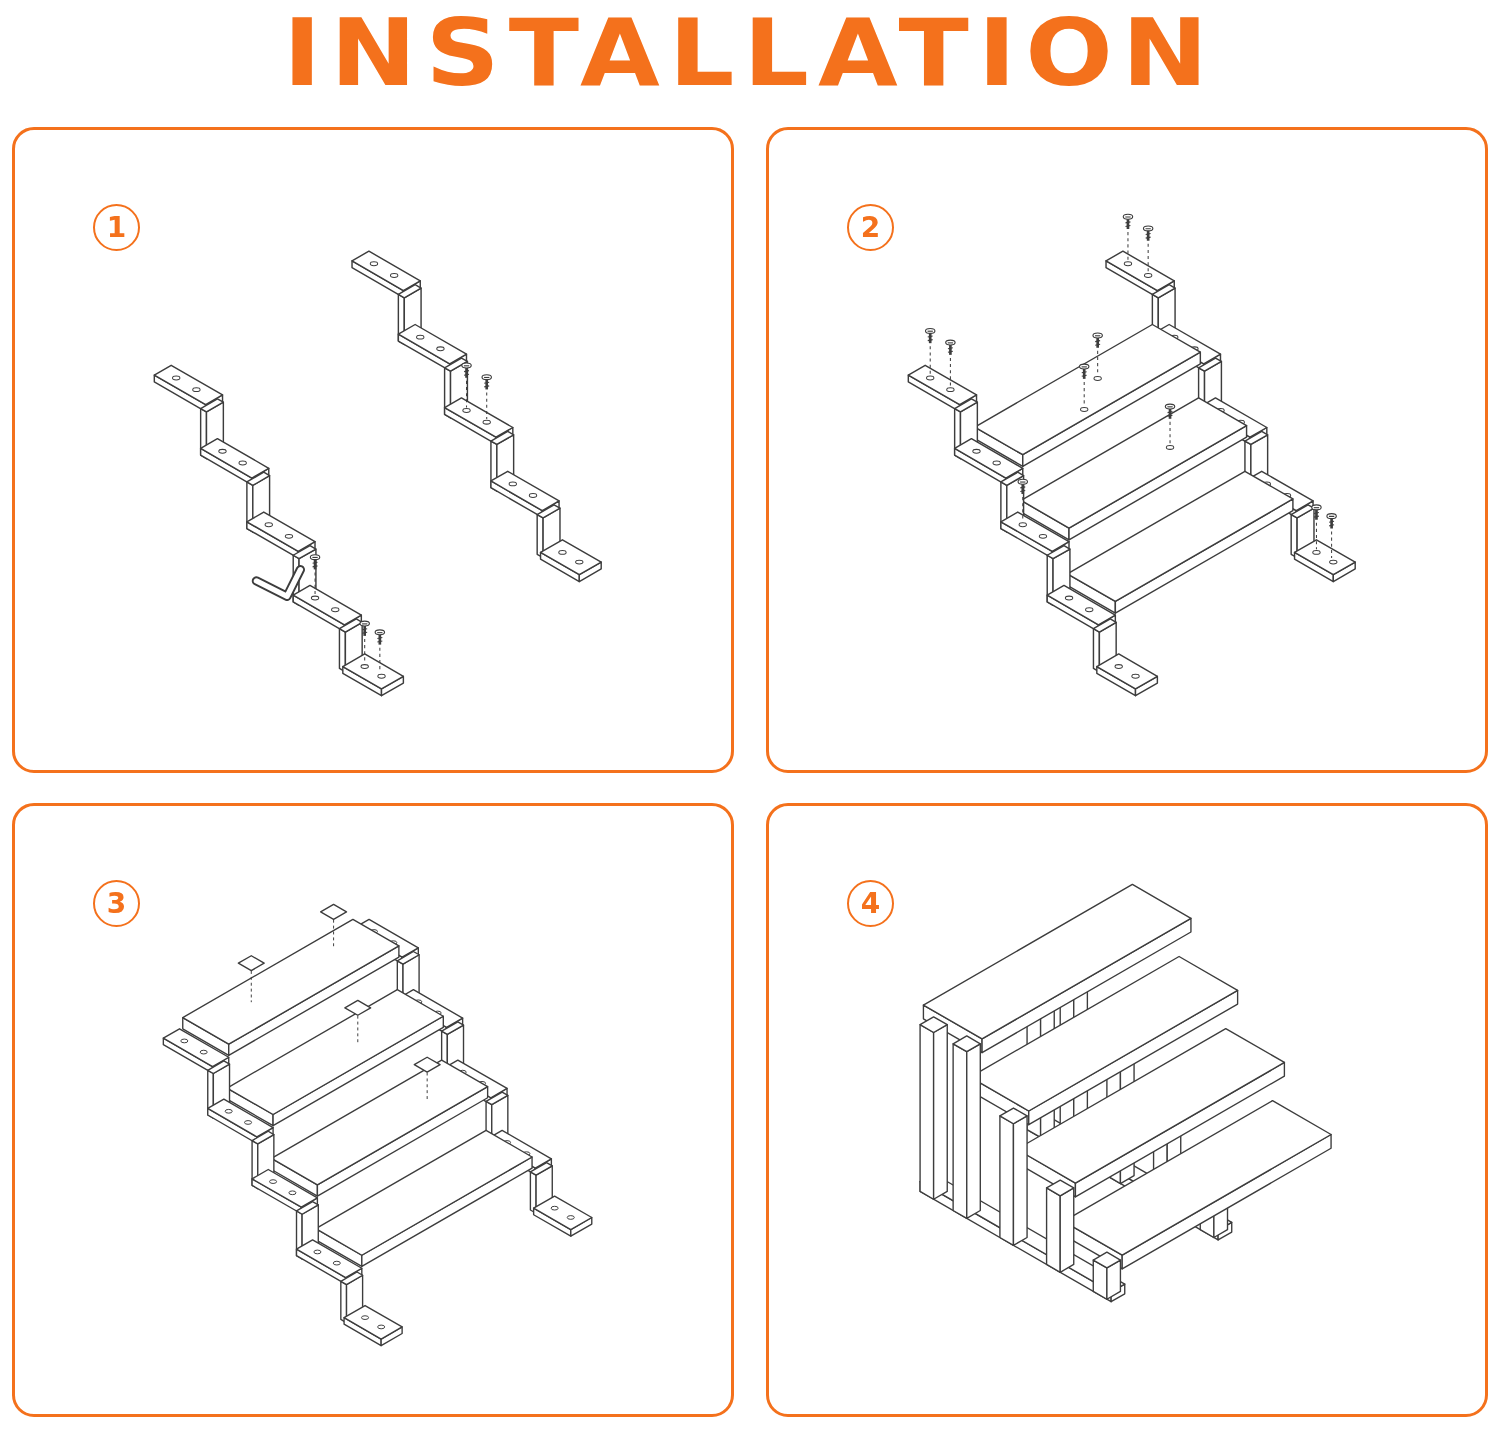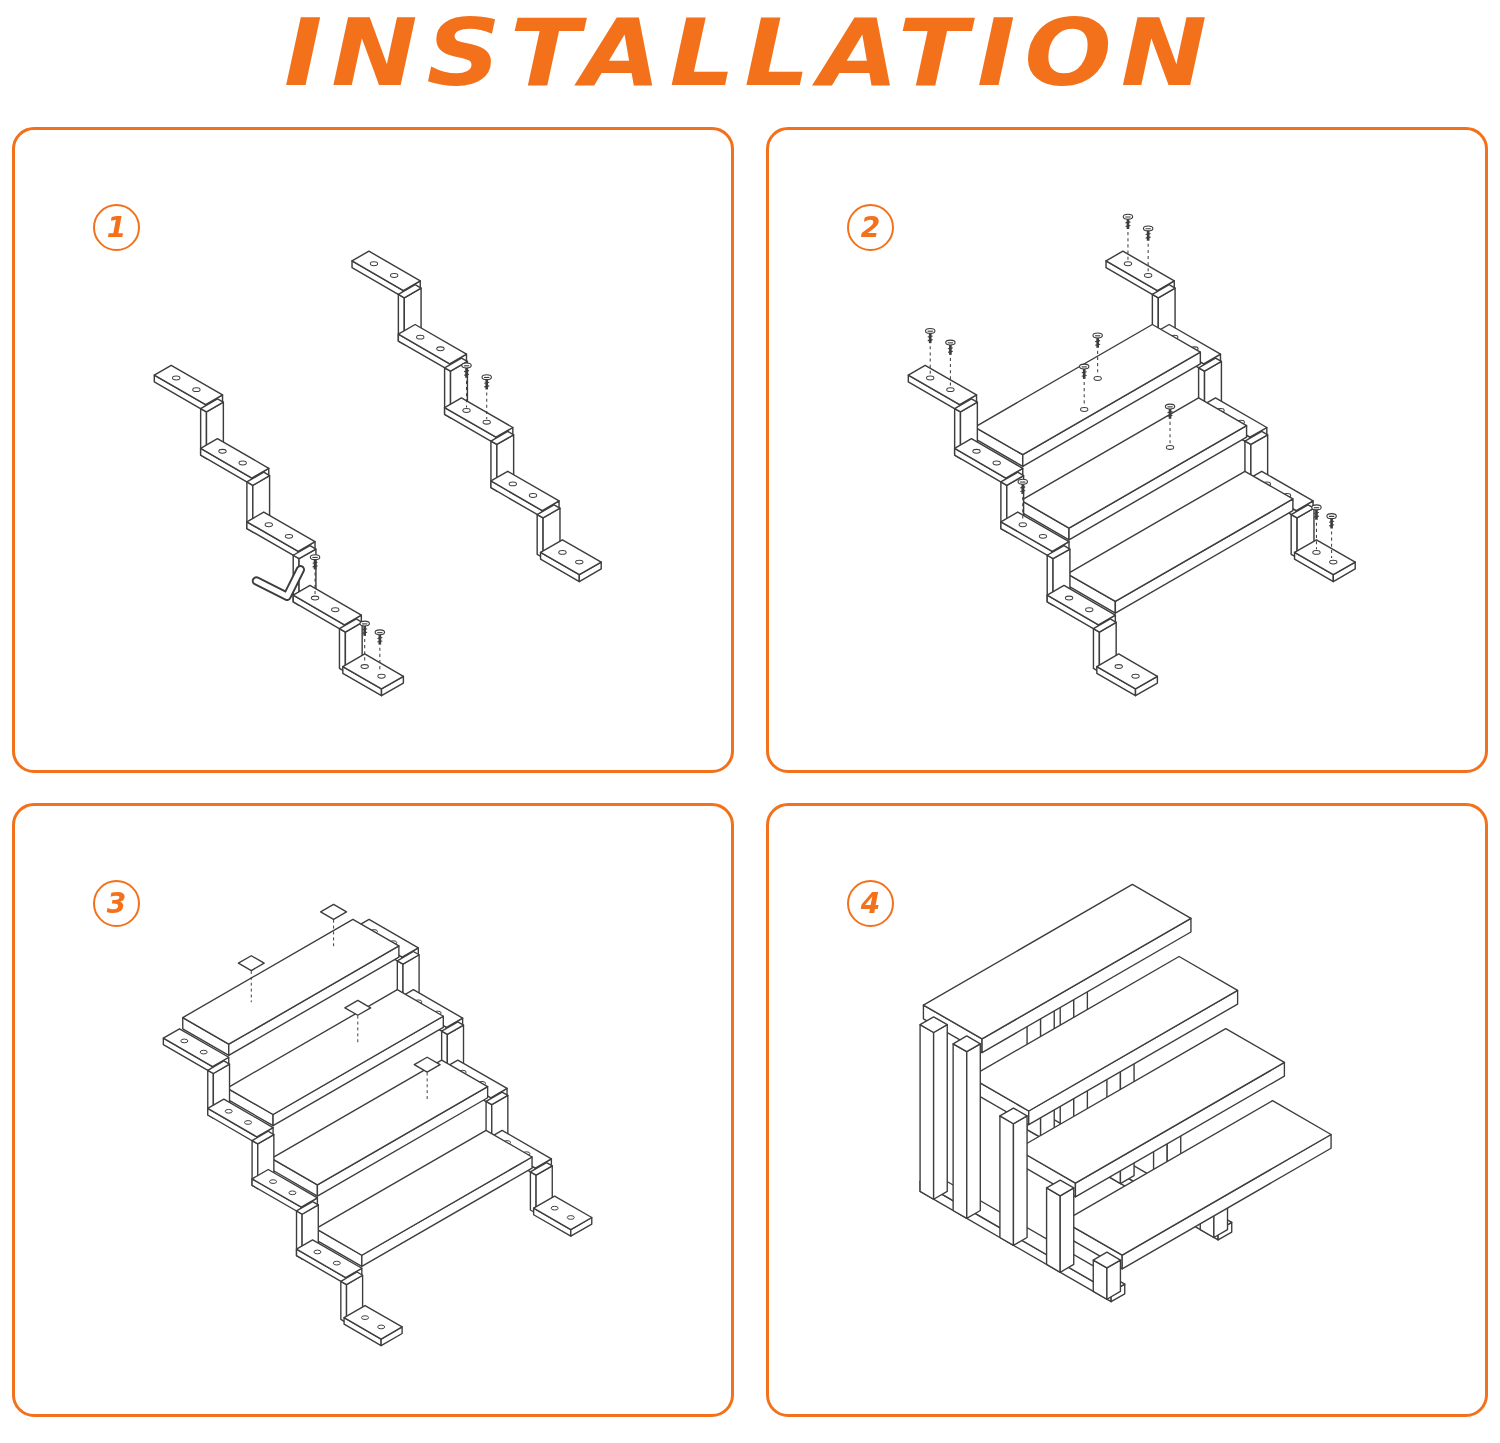--- a/index.html
+++ b/index.html
@@ -1,19 +1,19 @@
 <!DOCTYPE html>
 <html style="--accent: #F4711C; --line: #3d3d3d;"><head>
 <meta charset="utf-8">
 <style>
   :root{ --accent:#F4711C; --line:#3d3d3d; }
   *{ box-sizing:border-box; }
   html,body{ margin:0; padding:0; background:#fff; }
   body{ width:1500px; height:1443px; font-family:"DejaVu Sans","Liberation Sans",sans-serif; }
-  .page{ width:1500px; height:1443px; overflow:hidden;font-style:italic; }
+  .page{ width:1500px; height:1443px; overflow:hidden; }
   .title{
     color:var(--accent);
     font-weight:bold;
     font-size:92px;
     letter-spacing:8px;
     line-height:1.05;
     text-align:center;
     margin:6px 0 24px 0;
     transform:scaleX(1.12);
   }

